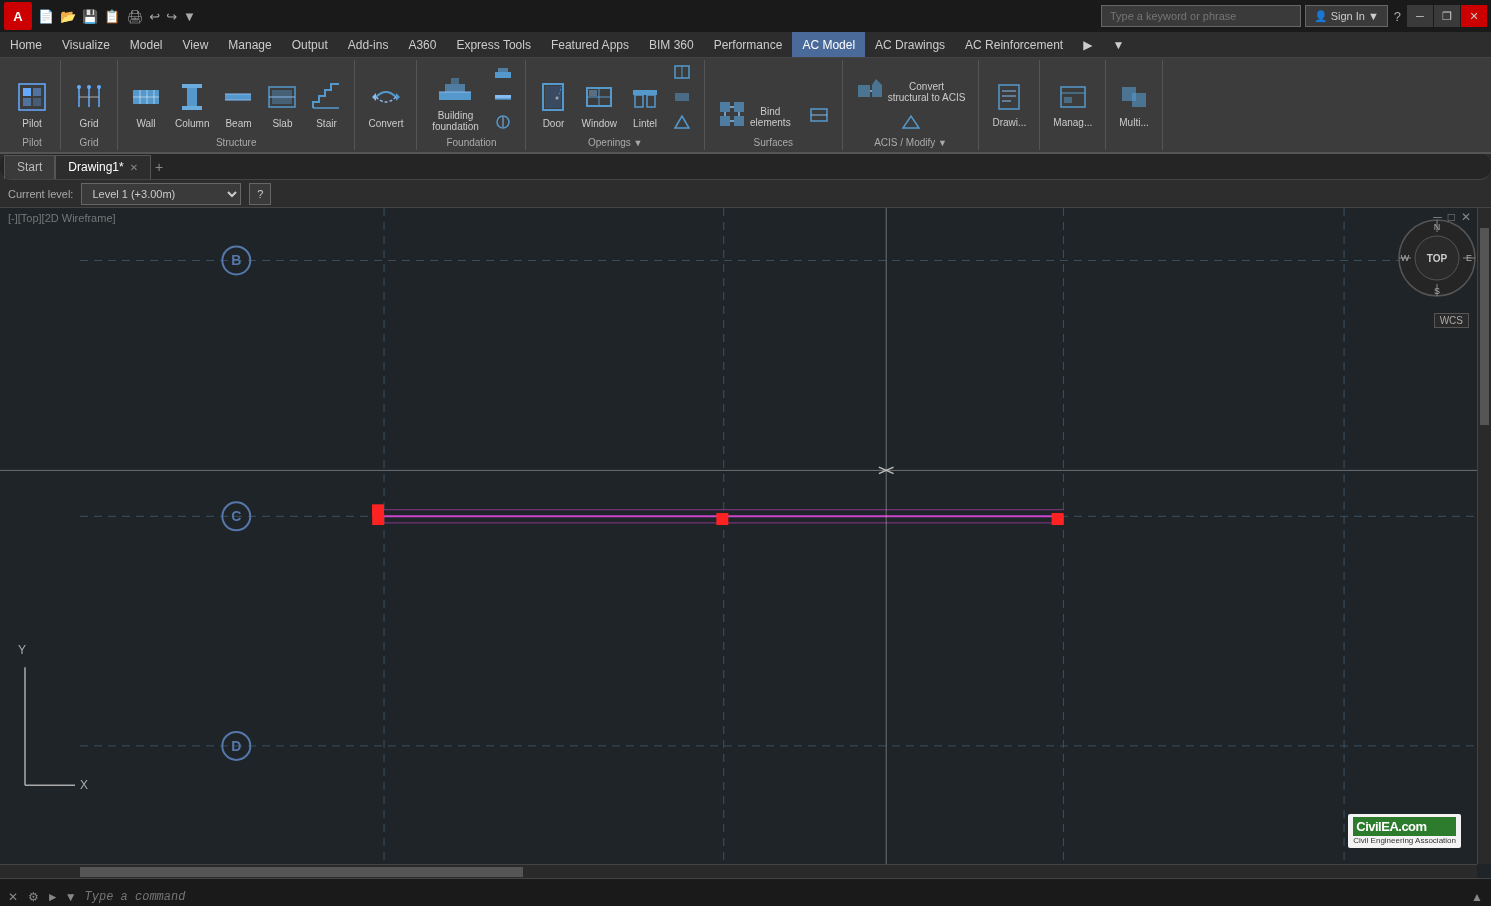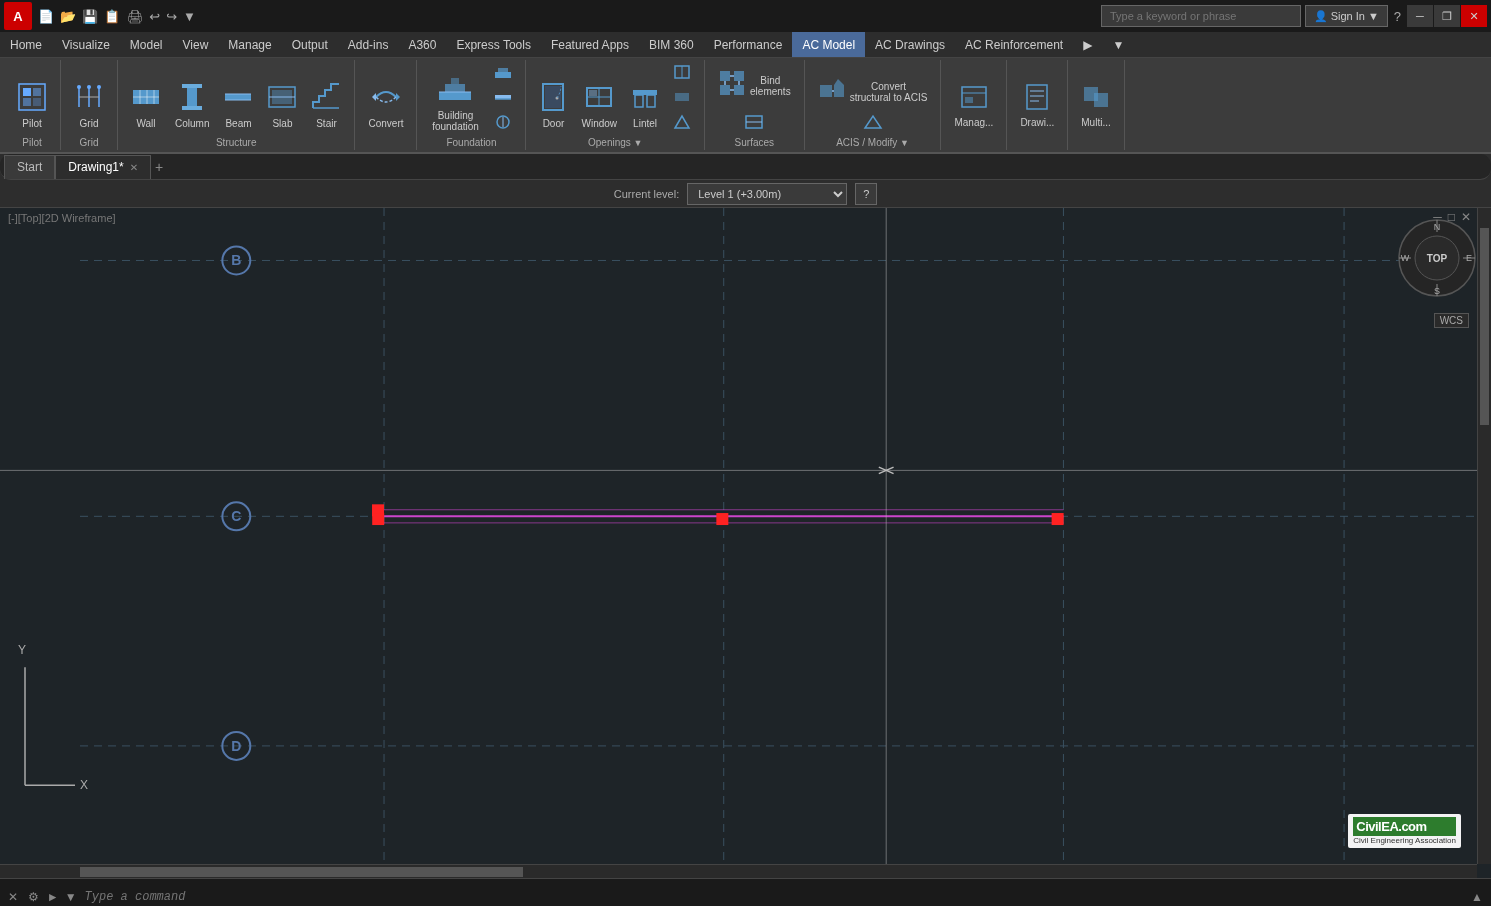--- a/index.html
+++ b/index.html
@@ -122,21 +122,20 @@
 
     
     #level-bar {
       background: #2d2d2d;
       height: 28px;
       display: flex;
       align-items: center;
       padding: 0 8px;
       gap: 8px;
       border-bottom: 1px solid #444;
-      justify-content: center;
     }
     #level-bar label { color: #aaa; font-size: 11px; }
     #level-select {
       background: #3a3a3a;
       border: 1px solid #666;
       color: #ccc;
       padding: 2px 6px;
       font-size: 11px;
       width: 160px;
       height: 22px;
@@ -537,21 +536,21 @@
           </div>
         </div>
       </div>
       <div class="ribbon-group-label">
         Openings <span style="font-size:9px;">▼</span>
       </div>
     </div>
 
     <div class="ribbon-group">
       <div class="ribbon-group-items">
-        <div style="display:flex;flex-direction:column;gap:8px;">
+        <div style="display:flex;flex-direction:row;gap:8px;">
           <div class="ribbon-btn ribbon-btn-large" style="min-height:auto;flex-direction:row;align-items:center;gap:4px;">
             <div class="icon">
               <svg width="28" height="28" viewBox="0 0 28 28">
                 <rect x="2" y="2" width="10" height="10" fill="#5599cc" opacity="0.7"></rect>
                 <rect x="16" y="2" width="10" height="10" fill="#5599cc" opacity="0.7"></rect>
                 <rect x="2" y="16" width="10" height="10" fill="#5599cc" opacity="0.7"></rect>
                 <rect x="16" y="16" width="10" height="10" fill="#5599cc" opacity="0.7"></rect>
                 <line x1="12" y1="7" x2="16" y2="7" stroke="#88bbee" stroke-width="1.5"></line>
                 <line x1="7" y1="12" x2="7" y2="16" stroke="#88bbee" stroke-width="1.5"></line>
                 <line x1="21" y1="12" x2="21" y2="16" stroke="#88bbee" stroke-width="1.5"></line>
@@ -597,42 +596,42 @@
         </div>
       </div>
       <div class="ribbon-group-label">ACIS / Modify <span style="font-size:9px;">▼</span></div>
     </div>
 
     <div class="ribbon-group">
       <div class="ribbon-group-items">
         <div class="ribbon-btn ribbon-btn-large">
           <div class="icon">
             <svg width="28" height="28" viewBox="0 0 28 28">
-              <rect x="2" y="4" width="24" height="20" fill="none" stroke="#5599cc" stroke-width="1.5"></rect>
-              <line x1="2" y1="10" x2="26" y2="10" stroke="#5599cc" stroke-width="1"></line>
-              <rect x="5" y="14" width="8" height="6" fill="#5599cc" opacity="0.5"></rect>
-            </svg>
-          </div>
-          <div class="label">Manag...</div>
-        </div>
-      </div>
-      <div class="ribbon-group-label">&nbsp;</div>
-    </div>
-    <div class="ribbon-group">
-      <div class="ribbon-group-items">
-        <div class="ribbon-btn ribbon-btn-large">
-          <div class="icon">
-            <svg width="28" height="28" viewBox="0 0 28 28">
               <rect x="4" y="2" width="20" height="24" fill="none" stroke="#5599cc" stroke-width="1.5"></rect>
               <line x1="7" y1="8" x2="21" y2="8" stroke="#88bbee" stroke-width="1"></line>
               <line x1="7" y1="13" x2="21" y2="13" stroke="#88bbee" stroke-width="1"></line>
               <line x1="7" y1="18" x2="16" y2="18" stroke="#88bbee" stroke-width="1"></line>
             </svg>
           </div>
           <div class="label">Drawi...</div>
+        </div>
+      </div>
+      <div class="ribbon-group-label">&nbsp;</div>
+    </div>
+    <div class="ribbon-group">
+      <div class="ribbon-group-items">
+        <div class="ribbon-btn ribbon-btn-large">
+          <div class="icon">
+            <svg width="28" height="28" viewBox="0 0 28 28">
+              <rect x="2" y="4" width="24" height="20" fill="none" stroke="#5599cc" stroke-width="1.5"></rect>
+              <line x1="2" y1="10" x2="26" y2="10" stroke="#5599cc" stroke-width="1"></line>
+              <rect x="5" y="14" width="8" height="6" fill="#5599cc" opacity="0.5"></rect>
+            </svg>
+          </div>
+          <div class="label">Manag...</div>
         </div>
       </div>
       <div class="ribbon-group-label">&nbsp;</div>
     </div>
     <div class="ribbon-group">
       <div class="ribbon-group-items">
         <div class="ribbon-btn ribbon-btn-large">
           <div class="icon">
             <svg width="28" height="28" viewBox="0 0 28 28">
               <rect x="2" y="4" width="14" height="14" fill="#5599cc" opacity="0.6"></rect>

